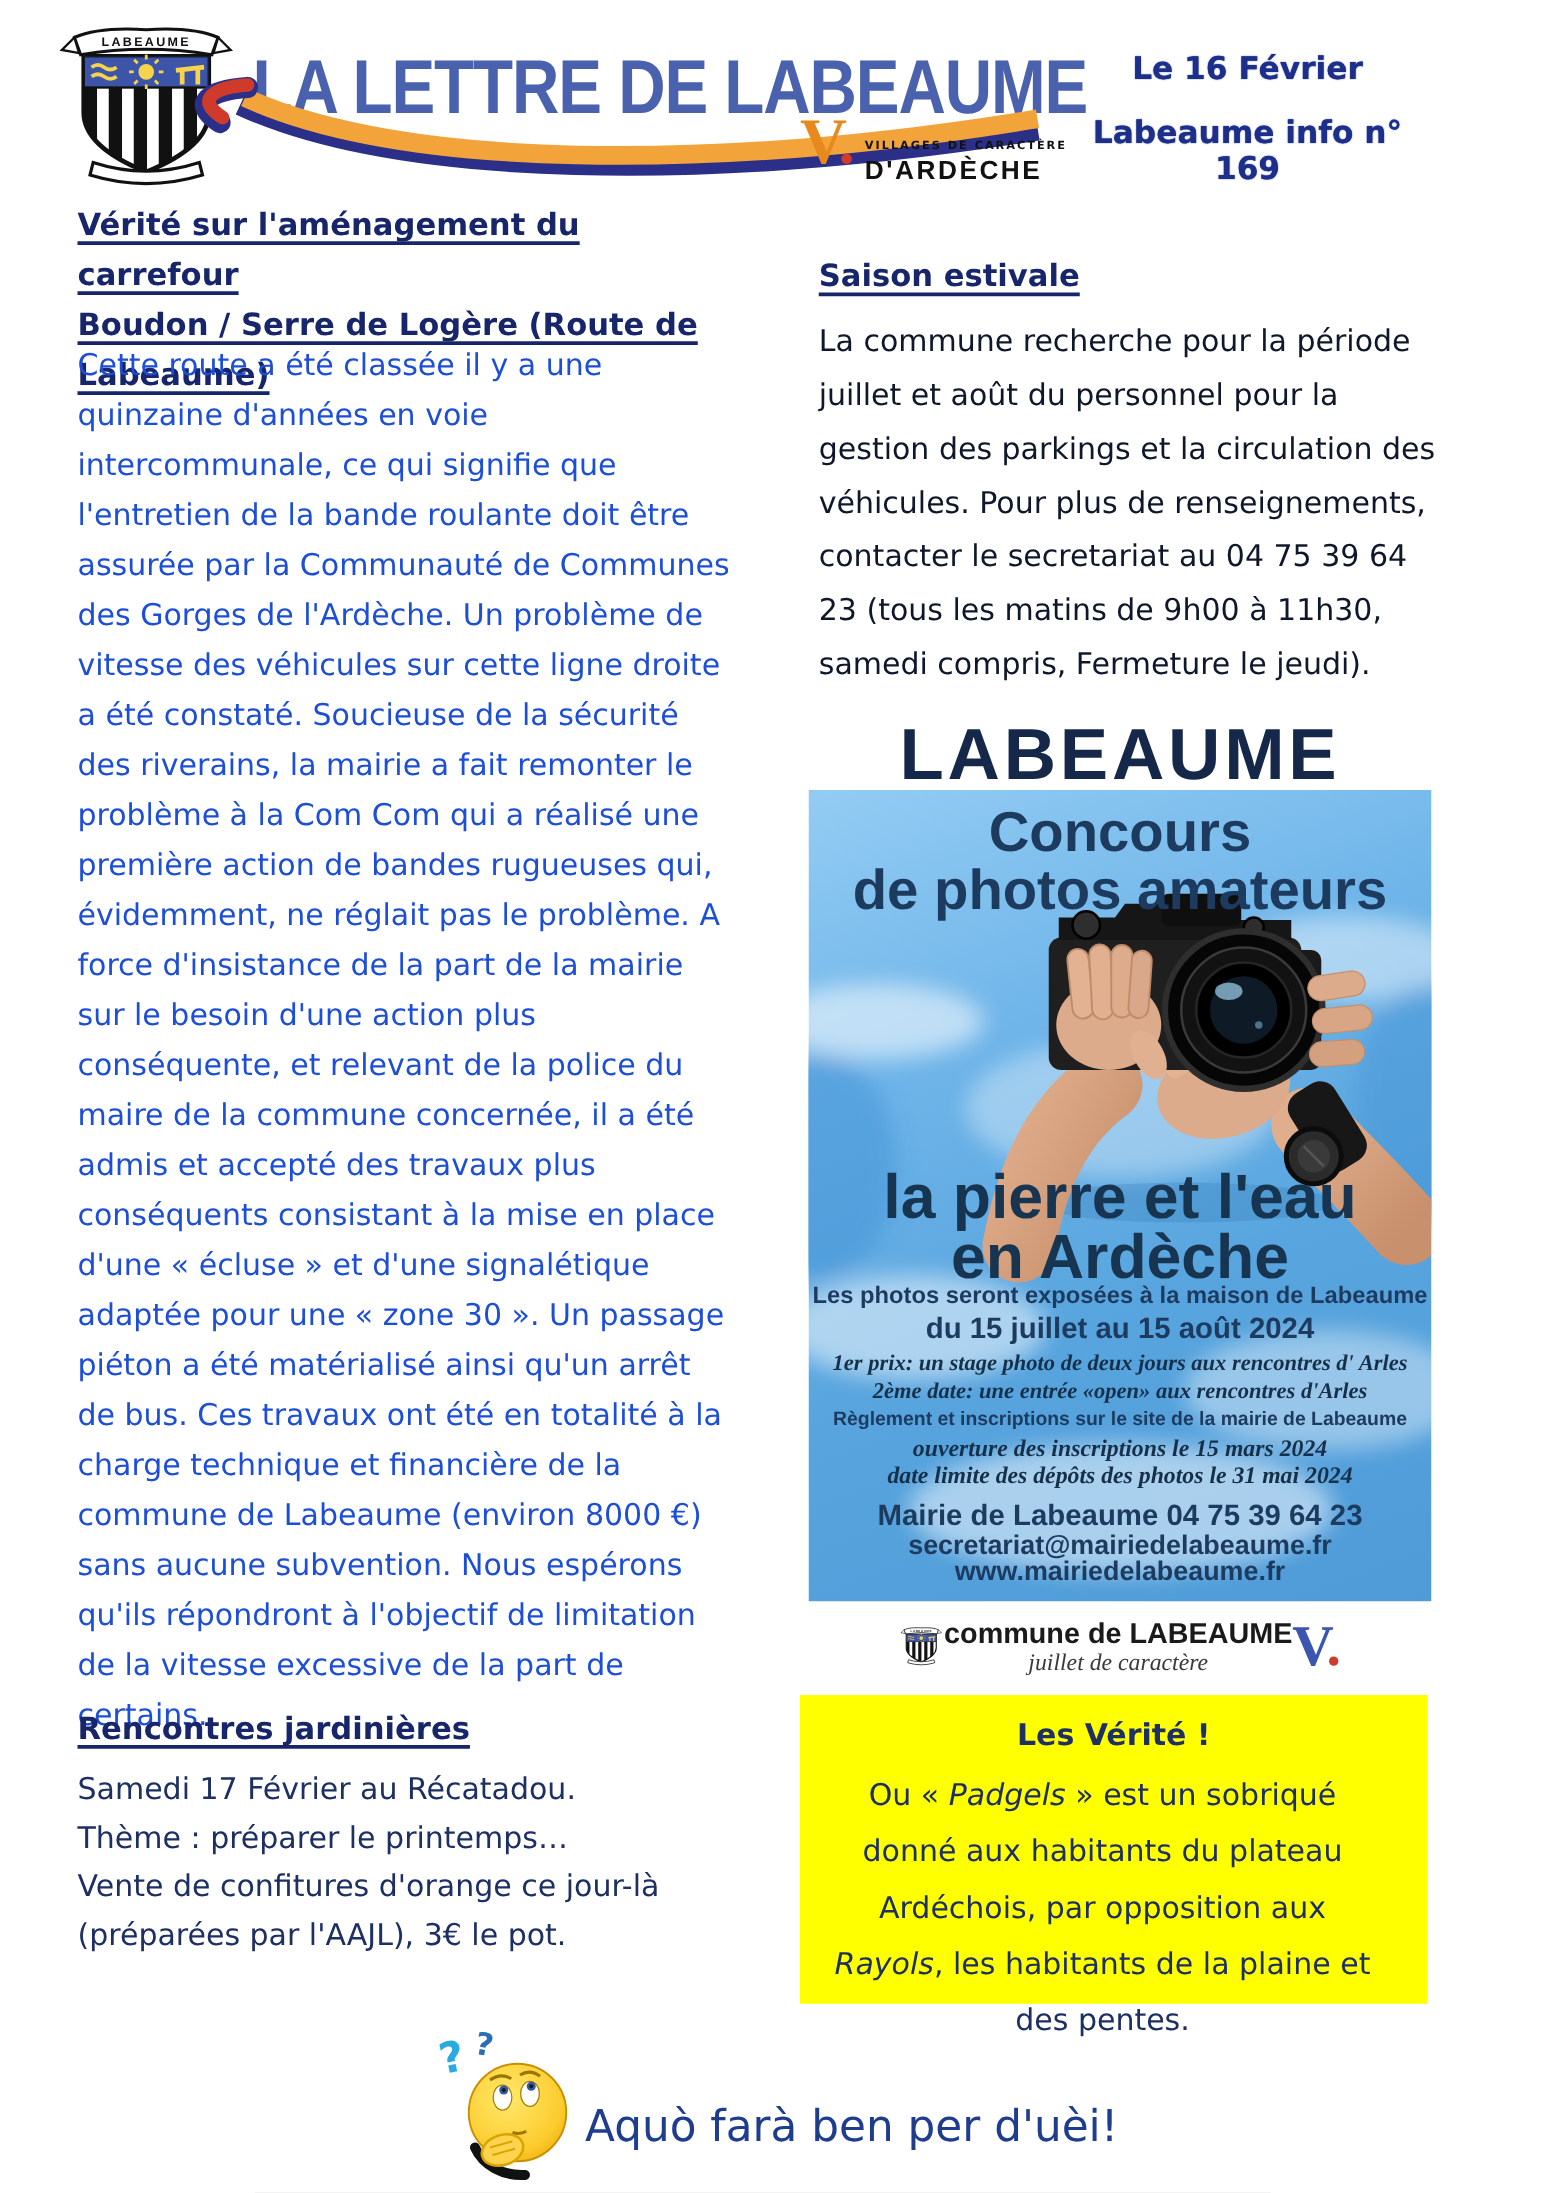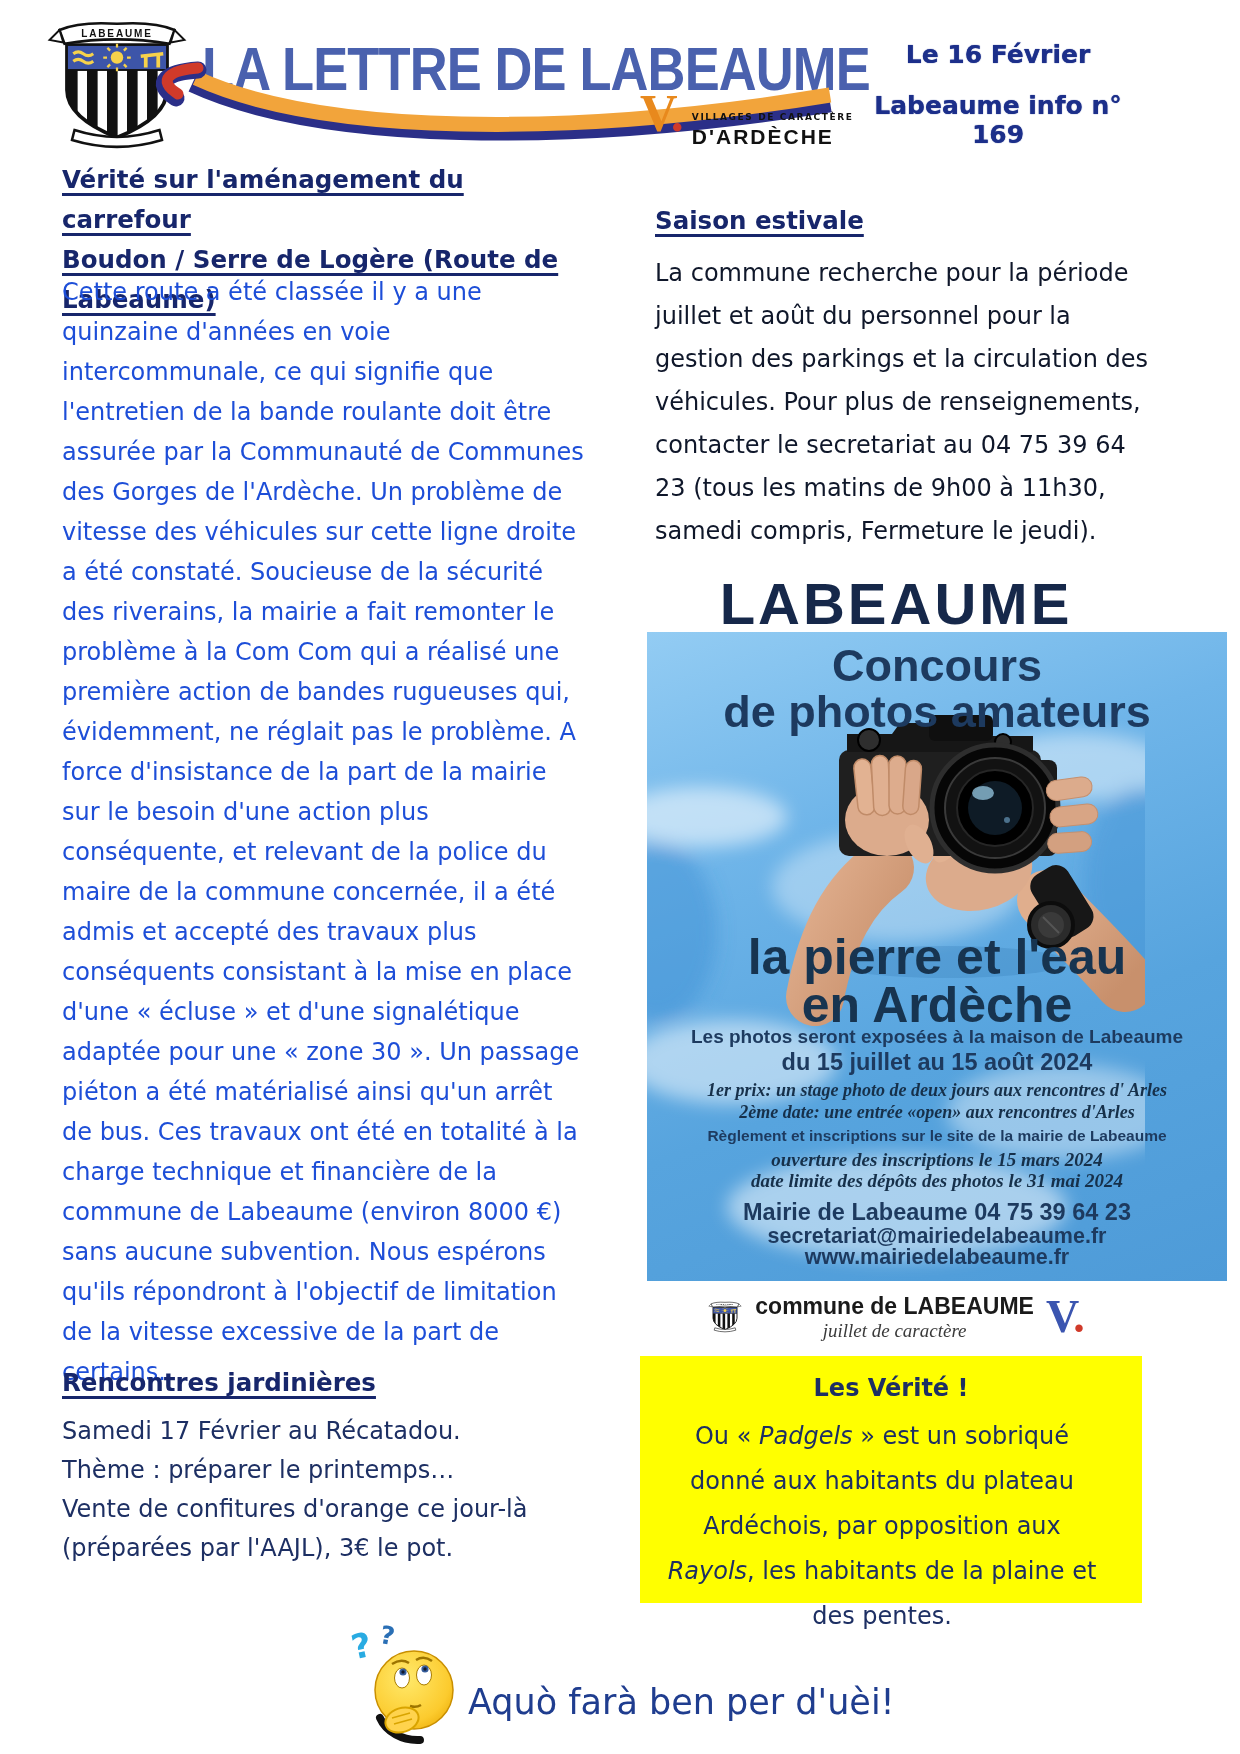--- a/index.html
+++ b/index.html
@@ -35,21 +35,21 @@
   .l-ev{position:absolute;left:62px;top:1412px;font-size:24px;line-height:39px;color:#1d2f63;}
 
   .r-h2{position:absolute;left:655px;top:206px;}
   .r-body{position:absolute;left:655px;top:252px;width:496px;font-size:24px;
       line-height:43px;color:#0f172a;}
 
   
   .poster-over{position:absolute;left:647px;top:570px;width:498px;text-align:center;
       font-family:"Liberation Sans",sans-serif;font-weight:900;font-size:58px;
       letter-spacing:3px;color:#16284a;}
-  .poster{position:absolute;left:647px;top:632px;width:580px;height:649px;overflow:hidden;
+  .poster{position:absolute;left:647px;top:632px;width:498px;height:649px;overflow:hidden;
       background:linear-gradient(160deg,#93ccf3 0%,#6fb5e9 30%,#57a4de 62%,#4e9bd8 100%);}
   .poster .scene{position:absolute;left:0;top:0;}
   .pline{position:absolute;left:0;width:100%;text-align:center;white-space:nowrap;
       font-family:"Liberation Sans",sans-serif;color:#1d3a5f;}
   .p-t1{top:8px;font-size:45px;font-weight:700;}
   .p-t2{top:54px;font-size:45px;font-weight:700;}
   .p-s1{top:296px;font-size:50px;font-weight:700;color:#173450;}
   .p-s2{top:344px;font-size:50px;font-weight:700;color:#173450;}
   .p-e1{top:394px;font-size:19px;font-weight:700;}
   .p-e2{top:417px;font-size:23.5px;font-weight:700;}
@@ -57,21 +57,21 @@
   .p-p1{top:448px;font-size:18px;}
   .p-p2{top:470px;font-size:18px;}
   .p-r{top:495px;font-size:15.5px;font-weight:700;}
   .p-o{top:517px;font-size:19px;}
   .p-d{top:538px;font-size:19px;}
   .p-ph{top:567px;font-size:23.5px;font-weight:700;}
   .p-em{top:592px;font-size:21.5px;font-weight:700;}
   .p-wb{top:613px;font-size:21.5px;font-weight:700;}
 
   .strip{position:absolute;left:647px;top:1286px;width:498px;height:62px;
-      display:flex;justify-content:center;align-items:center;gap:12px;}
+      display:flex;justify-content:center;align-items:center;gap:0;}
   .strip-text{text-align:center;}
   .strip-name{font-family:"Liberation Sans",sans-serif;font-weight:700;font-size:23px;color:#1a1a1a;}
   .strip-tag{font-family:"Liberation Serif",serif;font-style:italic;font-size:19px;color:#3a3a3a;}
   .strip .vmark{position:relative;font-family:"Liberation Serif",serif;font-weight:700;
       font-size:46px;line-height:46px;color:#3b55b0;}
   .strip .vdot{color:#d03a2a;}
 
   
   .ybox{position:absolute;left:640px;top:1356px;width:502px;height:247px;background:#ffff00;
       text-align:center;color:#1d2f63;}

